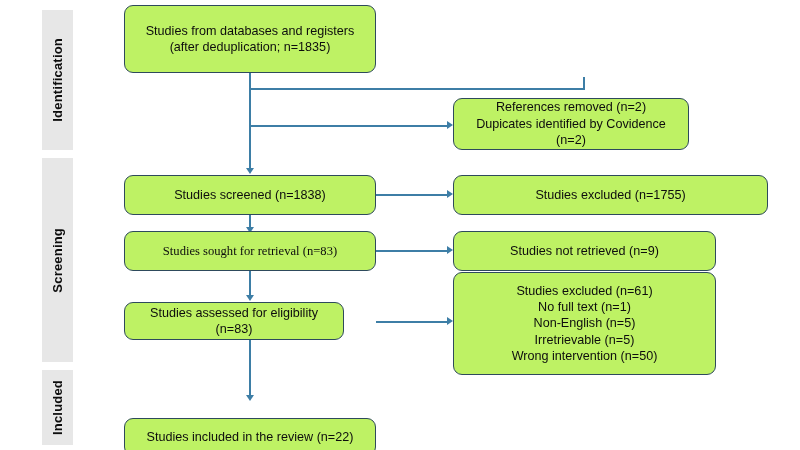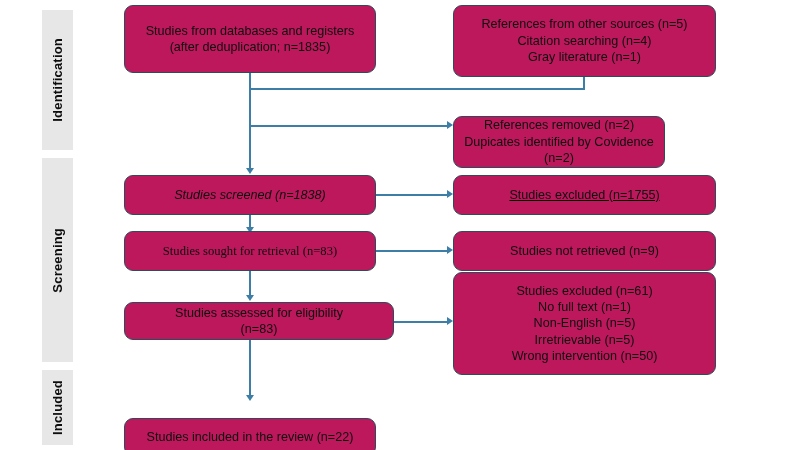--- a/index.html
+++ b/index.html
@@ -36,21 +36,21 @@
     white-space: nowrap;
     line-height: 1;
   }
 
   
   .flow-box {
     position: absolute;
     box-sizing: border-box;
     border: 1.6px solid #2e4a5c;
     border-radius: 9px;
-    background: #be185d;
+    background: #bef264;
     display: flex;
     align-items: center;
     justify-content: center;
     text-align: center;
     padding: 2px 6px;
   }
   .flow-box .box-text {
     font-size: 12.6px;
     color: #0d0d0d;
     line-height: 1.30;
@@ -122,48 +122,43 @@
   <div class="arrow-right" style="left:447px; top:317px;"></div>
 
   <div class="conn conn-v" style="left:249px; top:340px; height:56px;"></div>
   <div class="arrow-down" style="left:246px; top:395px;"></div>
 
   <div class="flow-box" style="left:124px; top:5px; width:252px; height:68px;">
     <span class="box-text">Studies from databases and registers
 (after deduplication; n=1835)</span>
   </div>
 
-  <div class="flow-box" style="left:453px; top:5px; width:263px; height:72px;">
-    <span class="box-text">References from other sources (n=5)
-Citation searching (n=4)
-Gray literature (n=1)</span>
-  </div>
 
-  <div class="flow-box" style="left:453px; top:116px; width:212px; height:52px;">
+  <div class="flow-box" style="left:453px; top:98px; width:236px; height:52px;">
     <span class="box-text">References removed (n=2)
 Dupicates identified by Covidence (n=2)</span>
   </div>
 
-  <div class="flow-box" style="left:124px; top:175px; width:252px; height:40px;font-style:italic;">
+  <div class="flow-box" style="left:124px; top:175px; width:252px; height:40px;">
     <span class="box-text">Studies screened (n=1838)</span>
   </div>
 
-  <div class="flow-box" style="left:453px; top:175px; width:263px; height:40px;text-decoration:underline;">
+  <div class="flow-box" style="left:453px; top:175px; width:315px; height:40px;">
     <span class="box-text">Studies excluded (n=1755)</span>
   </div>
 
   <div class="flow-box" style="left:124px; top:231px; width:252px; height:40px;font-family:Liberation Serif, serif;">
     <span class="box-text">Studies sought for retrieval (n=83)</span>
   </div>
 
   <div class="flow-box" style="left:453px; top:231px; width:263px; height:40px;">
     <span class="box-text">Studies not retrieved (n=9)</span>
   </div>
 
-  <div class="flow-box" style="left:124px; top:302px; width:270px; height:38px;">
+  <div class="flow-box" style="left:124px; top:302px; width:220px; height:38px;">
     <span class="box-text">Studies assessed for eligibility
 (n=83)</span>
   </div>
 
   <div class="flow-box" style="left:453px; top:272px; width:263px; height:103px;">
     <span class="box-text">Studies excluded (n=61)
 No full text (n=1)
 Non-English (n=5)
 Irretrievable (n=5)
 Wrong intervention (n=50)</span>

